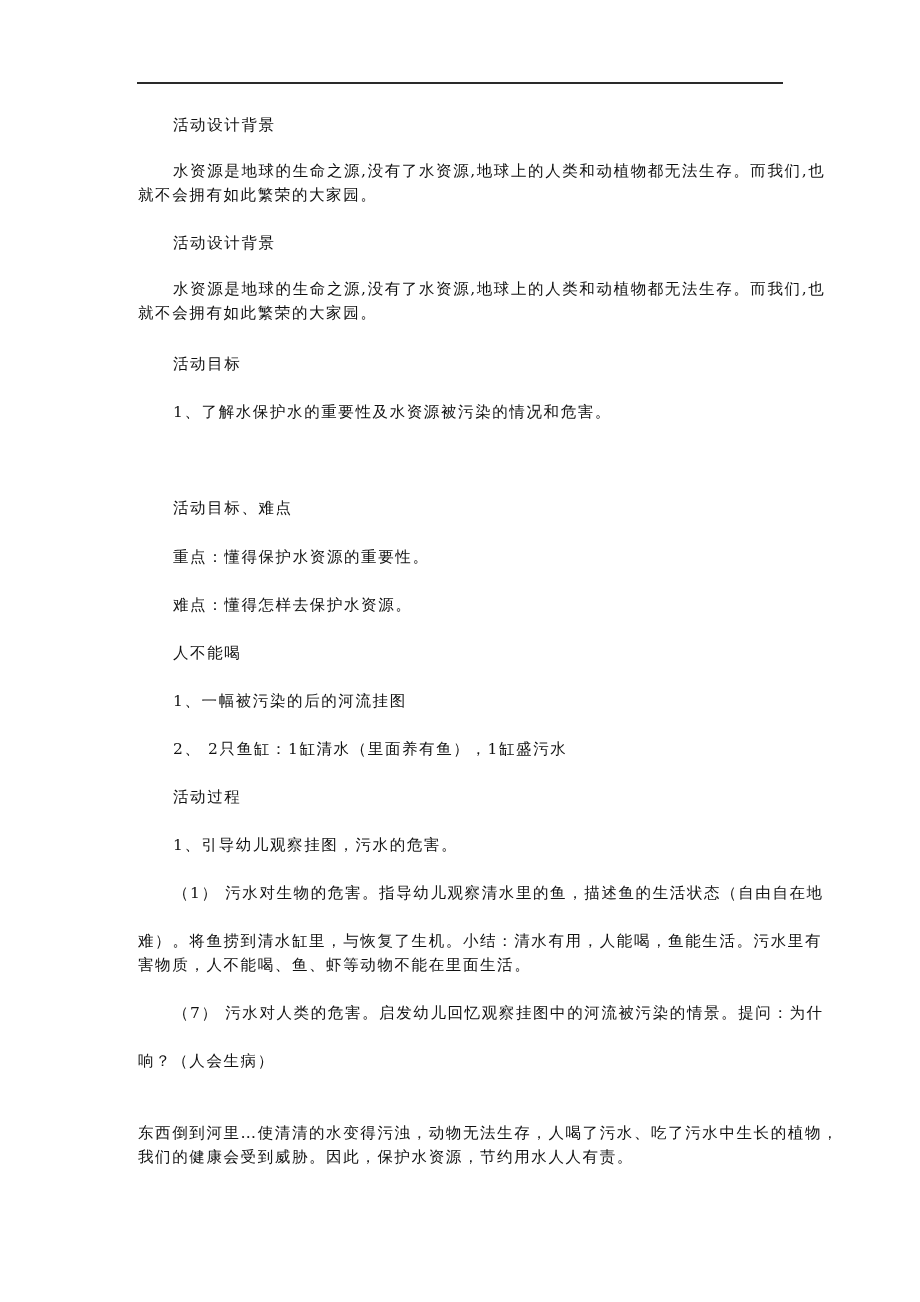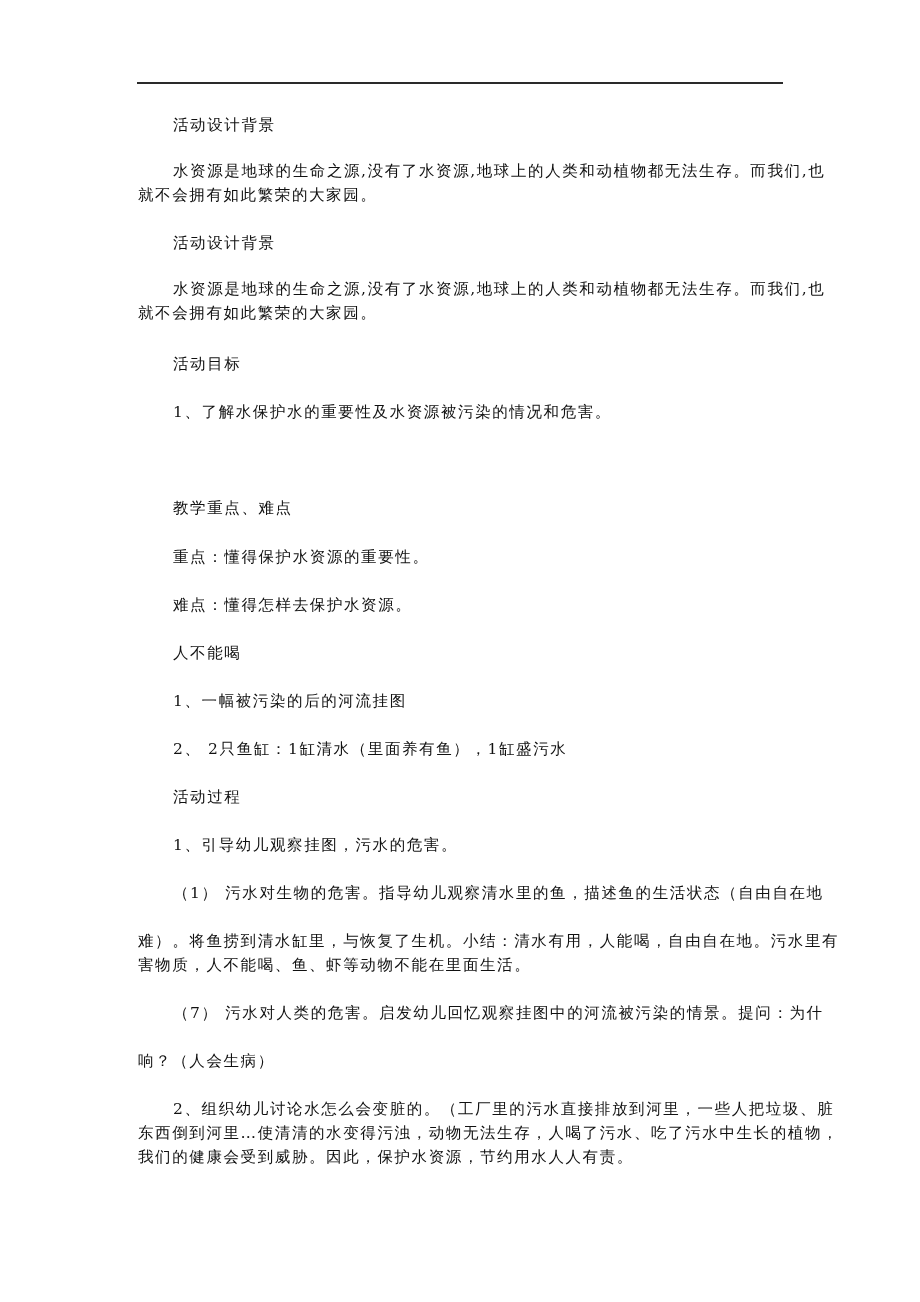--- a/index.html
+++ b/index.html
@@ -54,35 +54,34 @@
   <div class="line indent" style="top:159px">水资源是地球的生命之源,没有了水资源,地球上的人类和动植物都无法生存。而我们,也</div>
   <div class="line" style="top:183px">就不会拥有如此繁荣的大家园。</div>
 
   <div class="line indent" style="top:231px">活动设计背景</div>
   <div class="line indent" style="top:277px">水资源是地球的生命之源,没有了水资源,地球上的人类和动植物都无法生存。而我们,也</div>
   <div class="line" style="top:301px">就不会拥有如此繁荣的大家园。</div>
 
   <div class="line indent" style="top:352px">活动目标</div>
   <div class="line item-indent" style="top:400px">1、了解水保护水的重要性及水资源被污染的情况和危害。</div>
 
-  <div class="line indent" style="top:496px">教学重点、难点</div>
+  <div class="line indent" style="top:496px">活动目标、难点</div>
   <div class="line indent" style="top:545px">重点：懂得保护水资源的重要性。</div>
   <div class="line indent" style="top:593px">难点：懂得怎样去保护水资源。</div>
 
   <div class="line indent" style="top:641px">人不能喝</div>
   <div class="line item-indent" style="top:689px">1、一幅被污染的后的河流挂图</div>
   <div class="line item-indent" style="top:737px">2、 2只鱼缸：1缸清水（里面养有鱼），1缸盛污水</div>
 
   <div class="line indent" style="top:785px">活动过程</div>
   <div class="line item-indent" style="top:833px">1、引导幼儿观察挂图，污水的危害。</div>
 
   <div class="line indent" style="top:881px">（1） 污水对生物的危害。指导幼儿观察清水里的鱼，描述鱼的生活状态（自由自在地</div>
-  <div class="line" style="top:929px">难）。将鱼捞到清水缸里，与恢复了生机。小结：清水有用，人能喝，自由自在地。污水里有</div>
+  <div class="line" style="top:929px">难）。将鱼捞到清水缸里，与恢复了生机。小结：清水有用，人能喝，鱼能生活。污水里有</div>
   <div class="line" style="top:953px">害物质，人不能喝、鱼、虾等动物不能在里面生活。</div>
 
   <div class="line indent" style="top:1001px">（7） 污水对人类的危害。启发幼儿回忆观察挂图中的河流被污染的情景。提问：为什</div>
   <div class="line" style="top:1049px">响？（人会生病）</div>
 
-  <div class="line indent" style="top:1097px">2、组织幼儿讨论水怎么会变脏的。（工厂里的污水直接排放到河里，一些人把垃圾、脏</div>
   <div class="line" style="top:1121px">东西倒到河里…使清清的水变得污浊，动物无法生存，人喝了污水、吃了污水中生长的植物，</div>
   <div class="line" style="top:1145px">我们的健康会受到威胁。因此，保护水资源，节约用水人人有责。</div>
 
 </div>
 
 </body></html>

